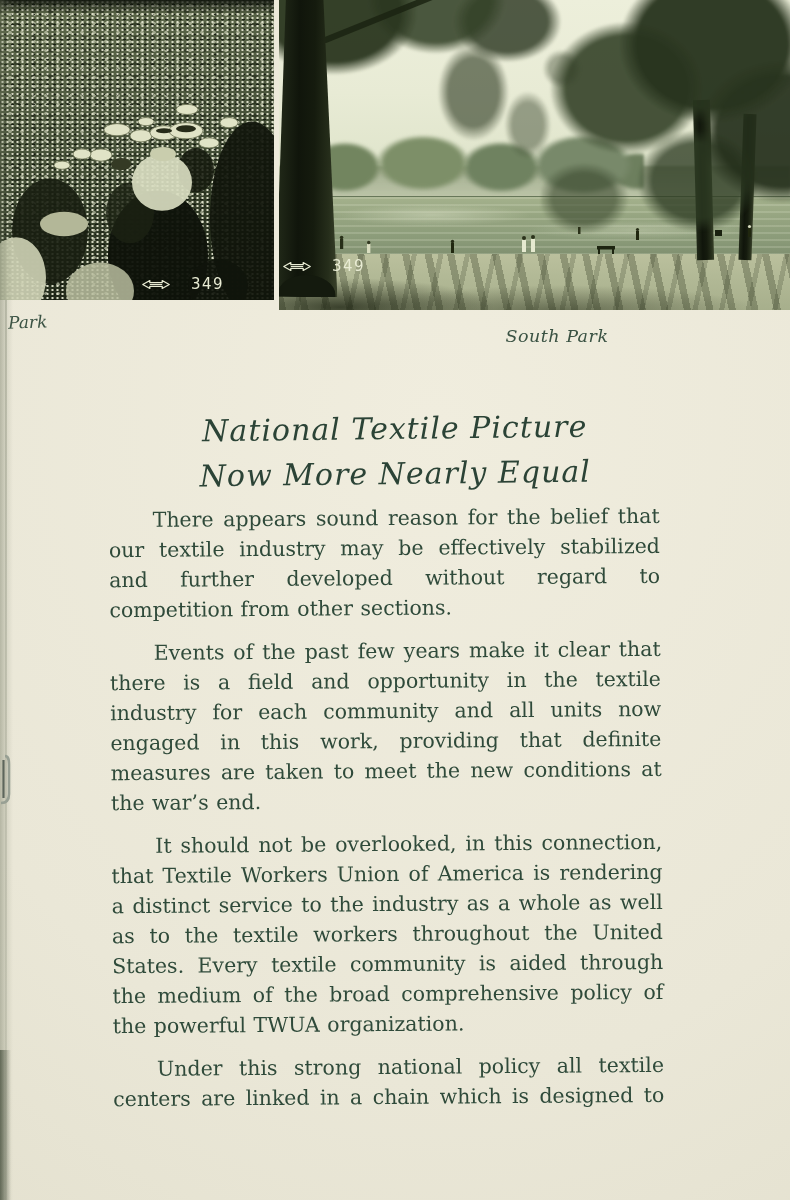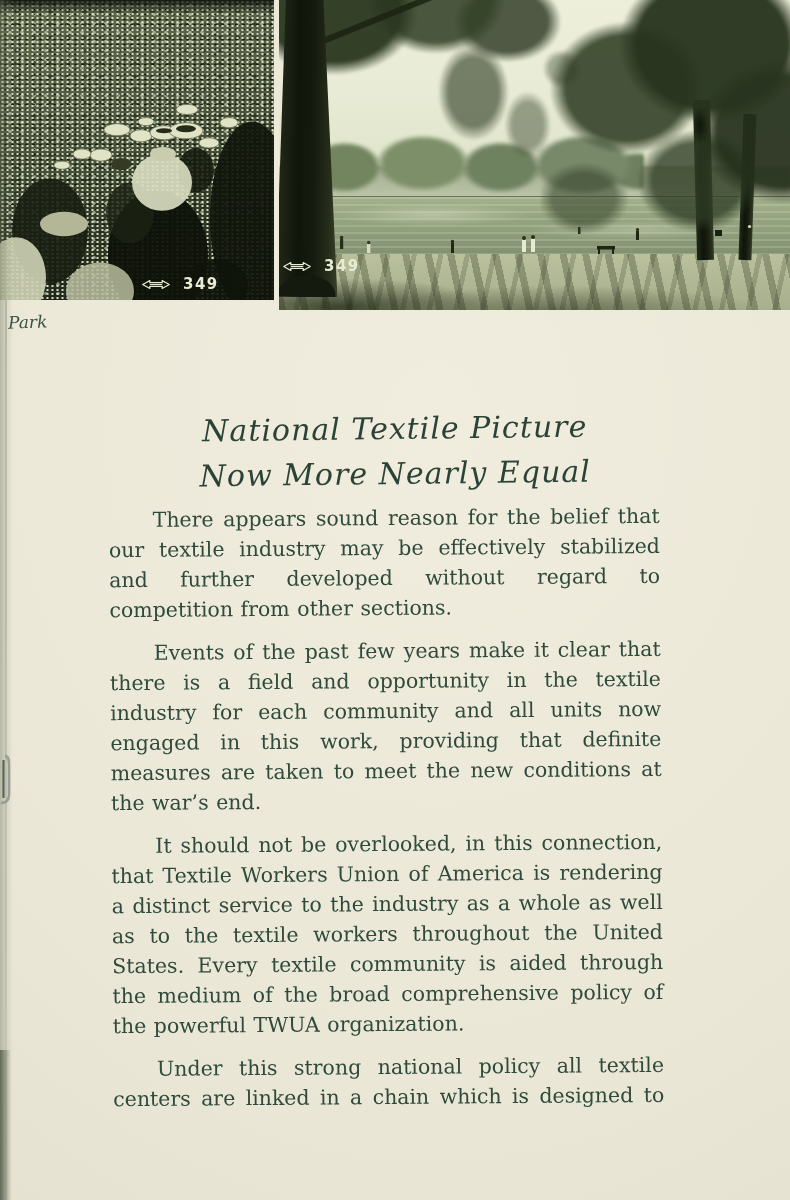--- a/index.html
+++ b/index.html
@@ -83,22 +83,22 @@
       radial-gradient(90px 75px at 55% 72%, rgba(46,60,36,.78) 0 50%, transparent 68%),
       radial-gradient(70px 55px at 15% 78%, rgba(54,68,42,.58) 0 45%, transparent 65%),
       radial-gradient(46px 36px at 94% 8%, rgba(230,235,210,.35) 0 50%, transparent 70%); }
   .trunk-main { left:-2px; top:-5px; width:62px; height:302px;
     clip-path:polygon(12% 0, 72% 0, 100% 100%, 0 100%); transform:rotate(.6deg); }
   .trunk-main::after { content:""; position:absolute; left:2px; bottom:0; width:58px; height:22px;
     background:#141a0e; border-radius:50% 50% 0 0 / 90% 90% 0 0; }
   .park-figures { position:absolute; inset:0; width:100%; height:100%; }
 
   
-  .stamp { position:absolute; display:flex; align-items:center; gap:12px; color:#e9ecd4;
-    font-family:"DejaVu Sans", sans-serif; font-weight:bold; }
+  .stamp { position:absolute; display:flex; align-items:center; gap:20px; color:#e9ecd4;
+    font-family:"DejaVu Sans", sans-serif; font-weight:normal; }
   .stamp-num { font-size:15px; letter-spacing:1.5px; line-height:1; transform:scaleY(1.05); }
   .stamp-left  { left:141px; top:277px; }
   .stamp-right { left:3px;  top:259px; }
 
   
   .caption { position:absolute; font-style:italic; color:#3a5243; }
   .caption-left  { left:8px;  top:312px; font-size:17px; transform:rotate(-2deg); }
   .caption-right { left:437px; top:326px; width:240px; text-align:center; font-size:17.5px; letter-spacing:.5px; }
 
   .heading { position:absolute; left:0; top:406px; width:100%; margin:0; text-align:center;
@@ -191,20 +191,21 @@
     <div class="stamp stamp-right">
       <svg viewBox="0 0 34 12" width="30" height="11">
         <path d="M2 6 L10 1.5 V4 H24 V1.5 L32 6 L24 10.5 V8 H10 V10.5 Z" fill="none" stroke="currentColor" stroke-width="1.4" stroke-linejoin="round"></path>
         <line x1="10" y1="6" x2="24" y2="6" stroke="currentColor" stroke-width="1.2"></line>
       </svg>
       <span class="stamp-num">349</span>
     </div>
   </figure>
 
   <div class="caption caption-left">Park</div>
+  <div class="caption caption-right">South Park</div>
 
   <div class="edge-shade"></div>
   <div class="crease"></div>
   <div class="corner-shade"></div>
   <svg class="staple" width="14" height="54" viewBox="0 0 14 54">
     <path d="M8 4 C12 4 12 9 12 13 L12 42 C12 48 9 51 4 51" fill="none" stroke="#98a094" stroke-width="2.6"></path>
     <path d="M6.5 8 L6.5 46" stroke="#5d665c" stroke-width="2.2"></path>
   </svg>
 
   <h1 class="heading">

